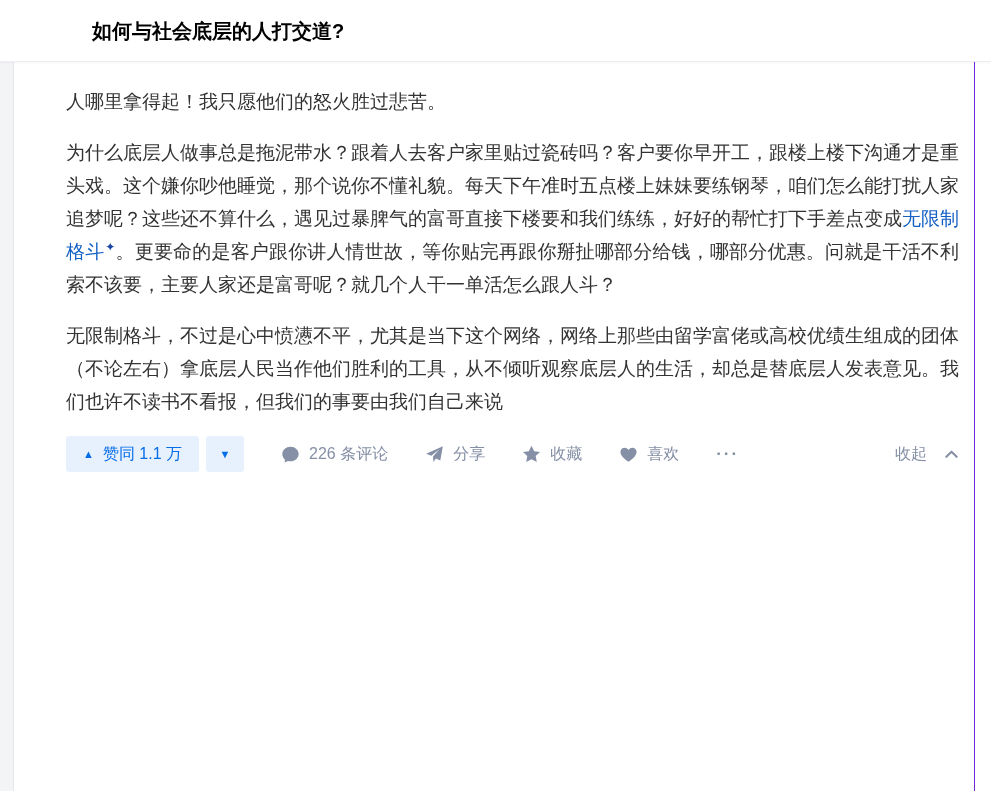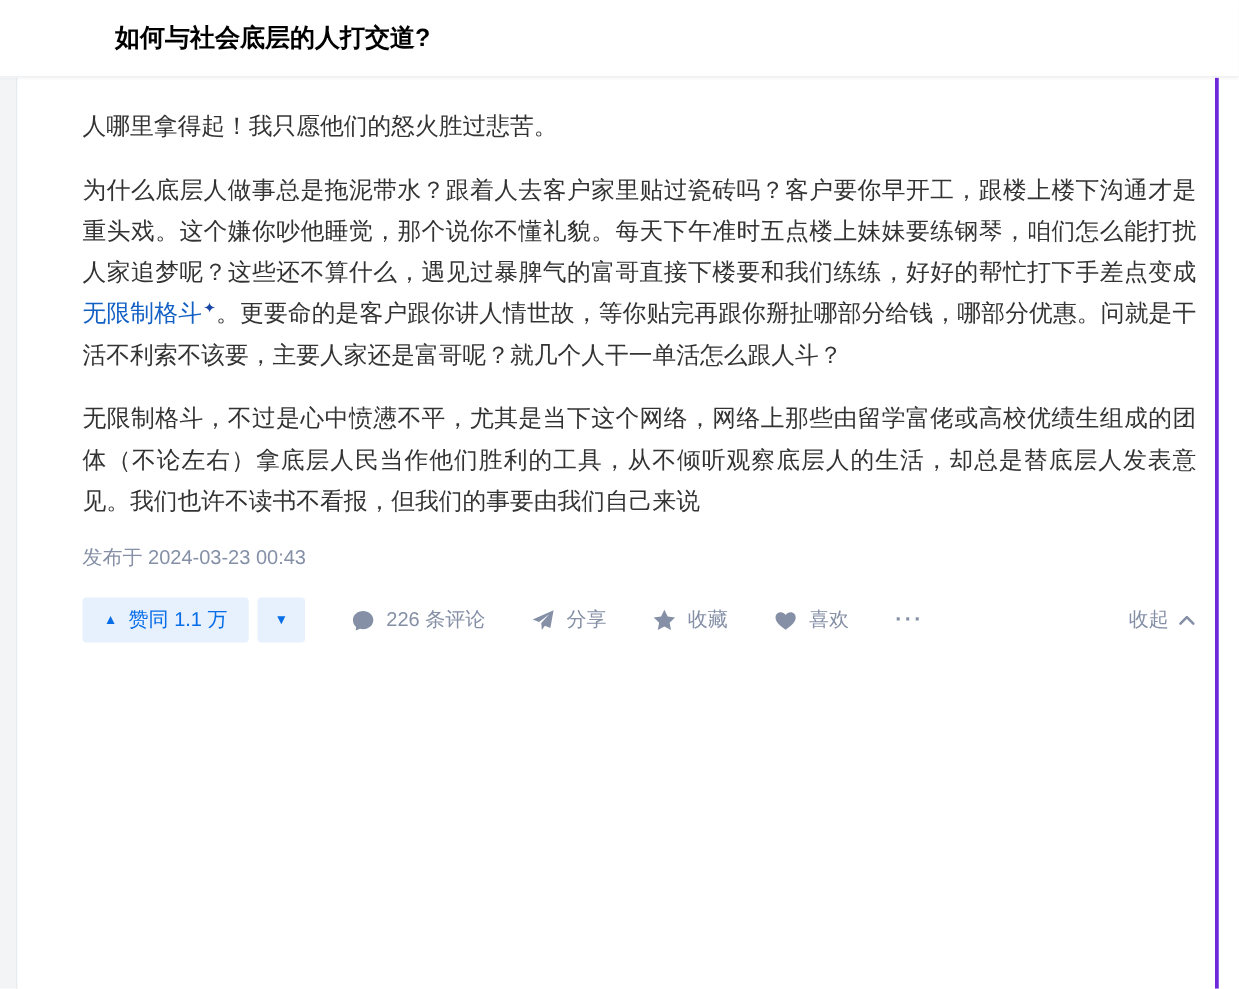--- a/index.html
+++ b/index.html
@@ -12,21 +12,21 @@
     box-shadow:0 1px 2px rgba(0,0,0,.04);
     display:flex;align-items:center;padding-left:80px;box-sizing:border-box;
     position:relative;z-index:2;
   }
   .header h1{
     margin:12px;font-size:20px;font-weight:700;color:#000000;line-height:1.2;
   }
   .page-body{display:flex;height:729px;}
   .left-gutter{width:14px;background:#f3f4f6;border-right:1px solid #e5e7ea;box-sizing:border-box;}
   .answer-card{
-    width:961px;background:#fff;border-right:3px solid #6d28d9;box-sizing:border-box;
+    width:961px;background:#fff;border-right:1px solid #6d28d9;box-sizing:border-box;
     padding:23px 15px 0 52px;
   }
   .rich-text p{
     margin:0 0 18px;font-size:19px;line-height:33px;color:#333333;
     text-align:justify;text-justify:inter-ideograph;
   }
   .content-link{color:#1360c4;text-decoration:none;cursor:pointer;}
   .sparkle{
     font-size:12px;color:#1a47a6;vertical-align:super;line-height:1;margin-left:1px;
     font-style:normal;
@@ -41,21 +41,21 @@
   .vote.up{padding:0 17px;gap:9px;}
   .vote.down{width:38px;margin-left:7px;justify-content:center;padding:0;}
   .tri{font-size:11px;line-height:1;}
   .meta{
     display:flex;align-items:center;gap:9px;background:none;border:none;padding:0;
     color:#8590a6;font-size:16px;margin-left:37px;cursor:pointer;font-family:inherit;
   }
   .meta svg{width:19px;height:19px;fill:#8590a6;flex:none;}
   .meta.more{letter-spacing:2px;font-weight:700;font-size:17px;}
   .collapse{
-    margin-left:auto;display:flex;align-items:center;gap:7px;background:none;border:none;
+    margin-left:auto;display:flex;align-items:center;gap:17px;background:none;border:none;
     color:#8590a6;font-size:16px;cursor:pointer;padding:0;font-family:inherit;justify-content:flex-end;
   }
   .collapse svg{width:15px;height:15px;stroke:#8590a6;fill:none;stroke-width:2.2;stroke-linecap:round;stroke-linejoin:round;}
 </style>
 </head>
 <body>
 
 <header class="header">
   <h1>如何与社会底层的人打交道?</h1>
 </header>
@@ -63,21 +63,20 @@
 <div class="page-body">
   <div class="left-gutter"></div>
   <div class="answer-card">
 
     <div class="rich-text">
       <p>人哪里拿得起！我只愿他们的怒火胜过悲苦。</p>
       <p><span>为什么底层人做事总是拖泥带水？跟着人去客户家里贴过瓷砖吗？客户要你早开工，跟楼上楼下沟通才是重头戏。这个嫌你吵他睡觉，那个说你不懂礼貌。每天下午准时五点楼上妹妹要练钢琴，咱们怎么能打扰人家追梦呢？这些还不算什么，遇见过暴脾气的富哥直接下楼要和我们练练，好好的帮忙打下手差点变成</span><a class="content-link"><span>无限制格斗</span><i class="sparkle">✦</i></a><span>。更要命的是客户跟你讲人情世故，等你贴完再跟你掰扯哪部分给钱，哪部分优惠。问就是干活不利索不该要，主要人家还是富哥呢？就几个人干一单活怎么跟人斗？</span></p>
       <p>无限制格斗，不过是心中愤懑不平，尤其是当下这个网络，网络上那些由留学富佬或高校优绩生组成的团体（不论左右）拿底层人民当作他们胜利的工具，从不倾听观察底层人的生活，却总是替底层人发表意见。我们也许不读书不看报，但我们的事要由我们自己来说</p>
     </div>
 
-    <div class="publish-time">发布于 2024-03-23 00:43</div>
 
     <div class="action-bar">
       <button class="vote up">
         <span class="tri">▲</span>
         <span>赞同 1.1 万</span>
       </button>
       <button class="vote down">
         <span class="tri">▼</span>
       </button>
 

